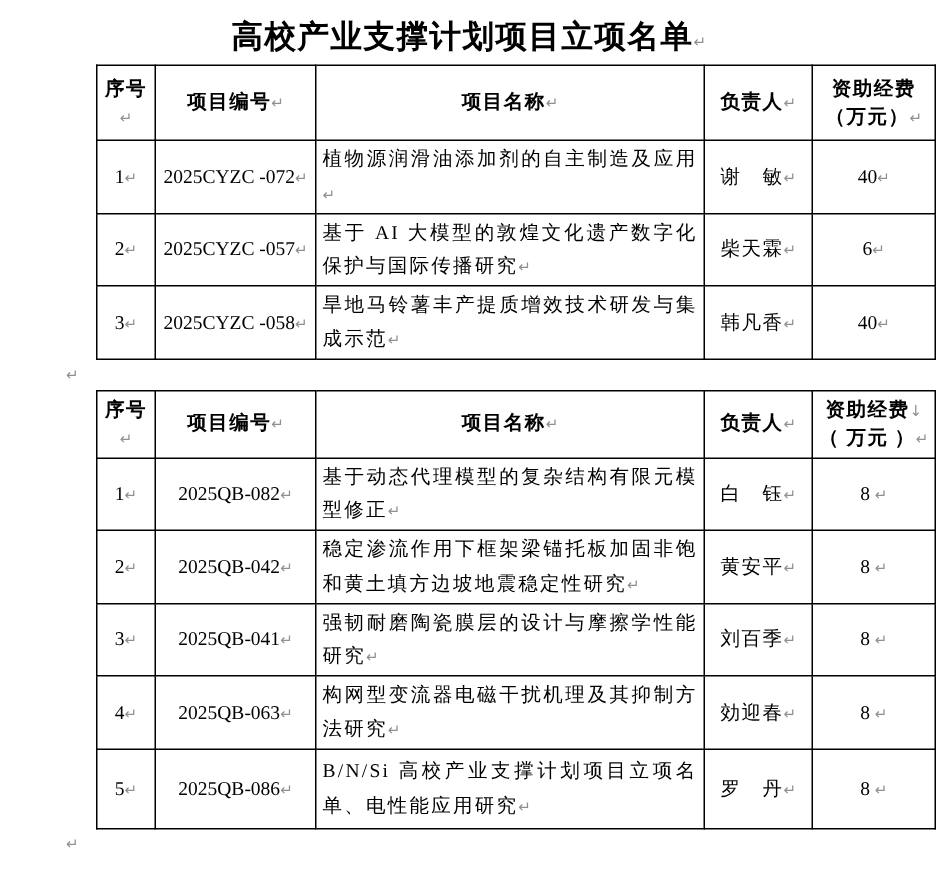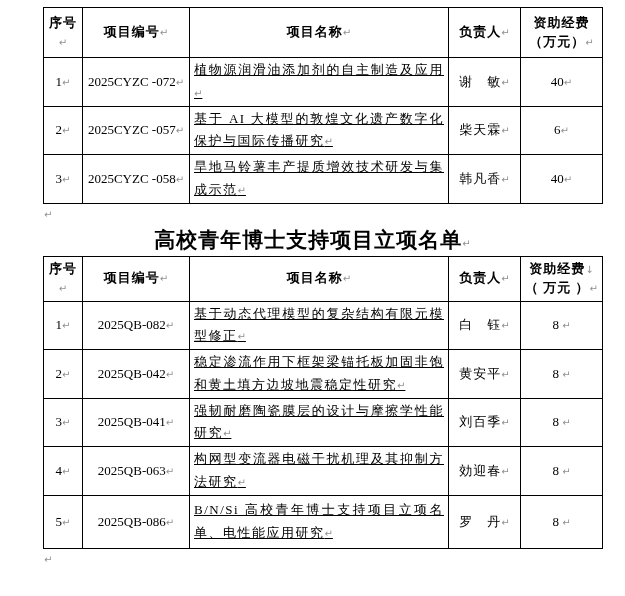--- a/index.html
+++ b/index.html
@@ -33,21 +33,21 @@
     color: #909090;
     font-size: 10px;
     font-weight: normal;
     letter-spacing: 0;
     font-family: "DejaVu Sans", sans-serif;
     vertical-align: baseline;
   }
   .proj-table {
     border-collapse: collapse;
     table-layout: fixed;
-    margin-left: 43px;
+    margin-left: 64px;
     width: 559px;
   }
   .table-1 { margin-top: 7px; }
   .table-2 { margin-top: 4px; }
   .proj-table td {
     border: 1px solid #000000;
     vertical-align: middle;
     font-size: 13px;
     padding: 1px 4px;
     overflow: hidden;
@@ -65,21 +65,20 @@
     line-height: 1.45;
   }
   .name-cell {
     text-align: justify;
     text-align-last: left;
     font-size: 12.5px;
     letter-spacing: 1.5px;
     line-height: 1.75;
     padding-left: 7px;
     padding-right: 5px;
-    text-decoration: underline;
   }
   .code-cell, .fund-cell, .seq-cell {
     font-family: "Liberation Serif", "DejaVu Serif", serif;
     font-size: 13.5px;
   }
   .leader-cell {
     white-space: pre;
     letter-spacing: 1px;
   }
   .after-table-mark {
@@ -87,20 +86,23 @@
     margin-top: 2px;
     height: 14px;
     line-height: 14px;
   }
 </style>
 </head>
 <body>
 
 <div class="doc">
 
+  <div class="doc-title title-1">
+    <span>高校产业支撑计划项目立项名单</span><span class="mark">↵</span>
+  </div>
 
   <table class="proj-table table-1">
     <colgroup>
       <col class="c-seq">
         <col class="c-code">
         <col class="c-name">
         <col class="c-leader">
         <col class="c-fund">
     </colgroup>
     <tbody>
@@ -130,23 +132,20 @@
         <td class="cell-center code-cell"><span>2025CYZC -058</span><span class="mark">↵</span></td>
         <td class="name-cell"><span>旱地马铃薯丰产提质增效技术研发与集成示范</span><span class="mark">↵</span></td>
         <td class="cell-center leader-cell"><span>韩凡香</span><span class="mark">↵</span></td>
         <td class="cell-center fund-cell"><span>40</span><span class="mark">↵</span></td>
       </tr>
     </tbody>
   </table>
 
   <div class="after-table-mark"><span class="mark">↵</span></div>
 
-  <div class="doc-title title-2">
-    <span>高校青年博士支持项目立项名单</span><span class="mark">↵</span>
-  </div>
 
   <table class="proj-table table-2">
     <colgroup>
       <col class="c-seq">
         <col class="c-code">
         <col class="c-name">
         <col class="c-leader">
         <col class="c-fund">
     </colgroup>
     <tbody>
@@ -181,21 +180,21 @@
       <tr style="height:48px;">
         <td class="cell-center seq-cell"><span>4</span><span class="mark">↵</span></td>
         <td class="cell-center code-cell"><span>2025QB-063</span><span class="mark">↵</span></td>
         <td class="name-cell"><span>构网型变流器电磁干扰机理及其抑制方法研究</span><span class="mark">↵</span></td>
         <td class="cell-center leader-cell"><span>効迎春</span><span class="mark">↵</span></td>
         <td class="cell-center fund-cell"><span>8</span> <span class="mark">↵</span></td>
       </tr>
       <tr style="height:53px;">
         <td class="cell-center seq-cell"><span>5</span><span class="mark">↵</span></td>
         <td class="cell-center code-cell"><span>2025QB-086</span><span class="mark">↵</span></td>
-        <td class="name-cell"><span>B/N/Si 高校青年博士支持项目立项名单、电性能应用研究</span><span class="mark">↵</span></td>
+        <td class="name-cell"><span>B/N/Si 高校产业支撑计划项目立项名单、电性能应用研究</span><span class="mark">↵</span></td>
         <td class="cell-center leader-cell"><span>罗　丹</span><span class="mark">↵</span></td>
         <td class="cell-center fund-cell"><span>8</span> <span class="mark">↵</span></td>
       </tr>
     </tbody>
   </table>
 
   <div class="after-table-mark"><span class="mark">↵</span></div>
 
 </div>
 

